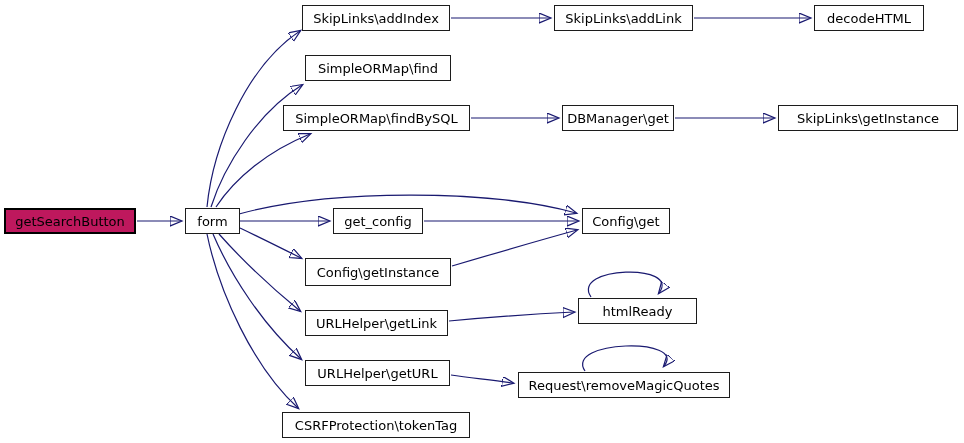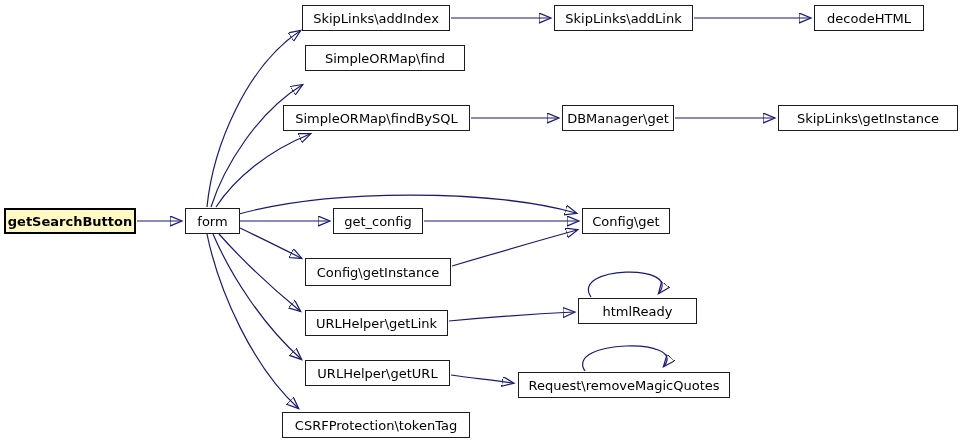--- a/index.html
+++ b/index.html
@@ -30,24 +30,23 @@
     display: flex;
     align-items: center;
     justify-content: center;
     font-size: 13px;
     color: #000000;
     white-space: nowrap;
     cursor: pointer;
     z-index: 2;
   }
   .node.highlight {
-    background: #fef9c3;
+    background: #be185d;
     border: 2px solid #000000;
     cursor: default;
-    font-weight: bold;
   }
 </style>
 </head>
 <body>
 
 <div class="canvas">
 
   <svg class="edges" width="964" height="443" viewBox="0 0 964 443" xmlns="http://www.w3.org/2000/svg">
     <defs>
       <marker id="arrow" markerUnits="userSpaceOnUse" markerWidth="14" markerHeight="12" refX="11" refY="5" orient="auto">
@@ -74,21 +73,21 @@
     <path d="M591,297 C570,266 682,263 659,293" marker-end="url(#arrow)"></path>
     <path d="M451,375 C472,378 493,380 513,383" marker-end="url(#arrow)"></path>
     <path d="M585,371 C564,340 688,337 664,366" marker-end="url(#arrow)"></path>
   </svg>
 
   <div class="node highlight" style="left:4px;top:208px;width:132px;height:26px">getSearchButton</div>
   <div class="node" style="left:185px;top:208px;width:55px;height:26px">form</div>
   <div class="node" style="left:302px;top:5px;width:148px;height:26px">SkipLinks\addIndex</div>
   <div class="node" style="left:554px;top:5px;width:139px;height:26px">SkipLinks\addLink</div>
   <div class="node" style="left:814px;top:5px;width:110px;height:26px">decodeHTML</div>
-  <div class="node" style="left:305px;top:45px;width:160px;height:26px">SimpleORMap\find</div>
+  <div class="node" style="left:305px;top:55px;width:146px;height:26px">SimpleORMap\find</div>
   <div class="node" style="left:283px;top:105px;width:187px;height:26px">SimpleORMap\findBySQL</div>
   <div class="node" style="left:562px;top:105px;width:112px;height:26px">DBManager\get</div>
   <div class="node" style="left:778px;top:105px;width:180px;height:26px">SkipLinks\getInstance</div>
   <div class="node" style="left:333px;top:208px;width:90px;height:26px">get_config</div>
   <div class="node" style="left:582px;top:208px;width:88px;height:26px">Config\get</div>
   <div class="node" style="left:305px;top:258px;width:146px;height:28px">Config\getInstance</div>
   <div class="node" style="left:305px;top:310px;width:143px;height:26px">URLHelper\getLink</div>
   <div class="node" style="left:578px;top:298px;width:119px;height:26px">htmlReady</div>
   <div class="node" style="left:305px;top:360px;width:145px;height:26px">URLHelper\getURL</div>
   <div class="node" style="left:518px;top:372px;width:212px;height:26px">Request\removeMagicQuotes</div>

